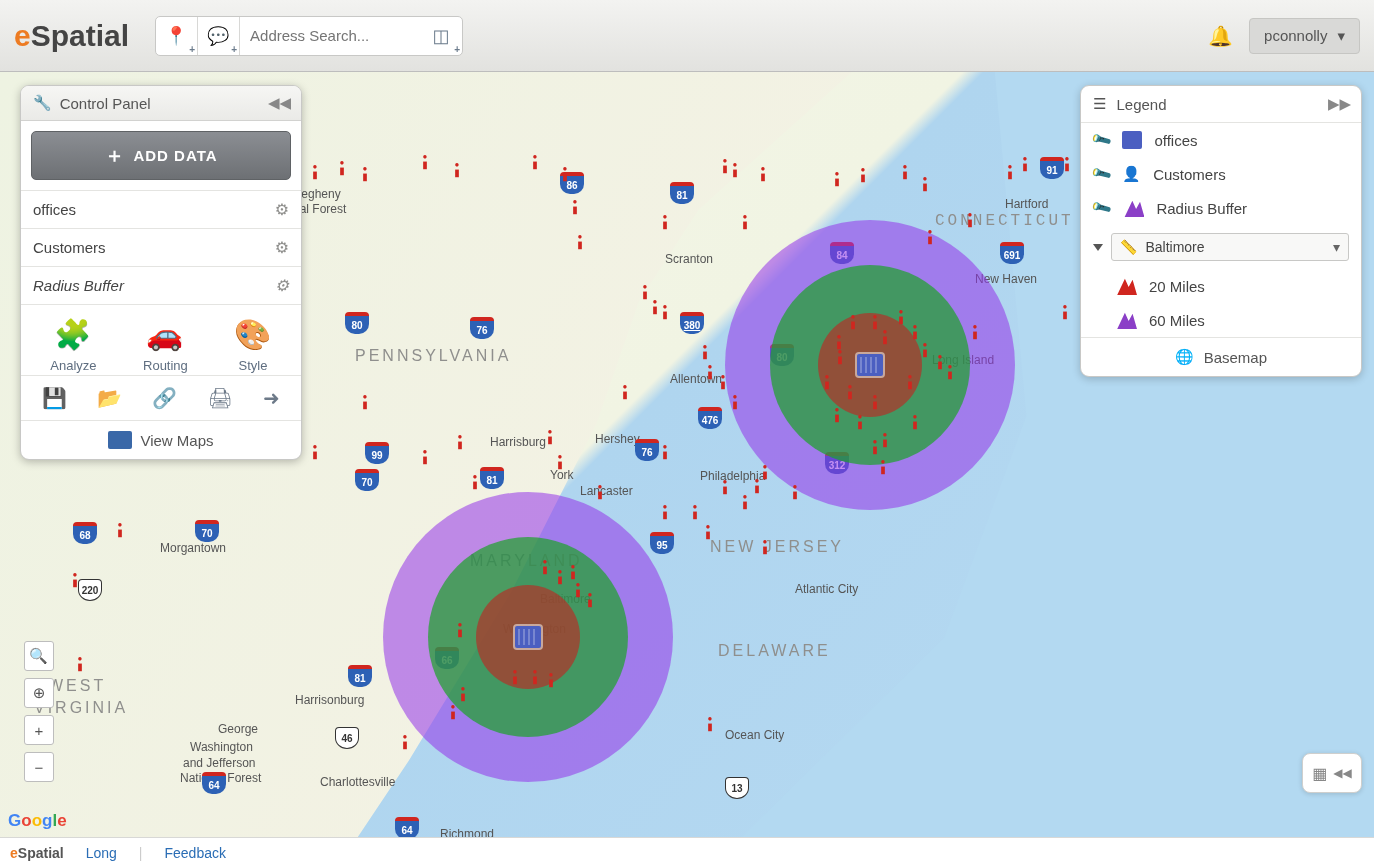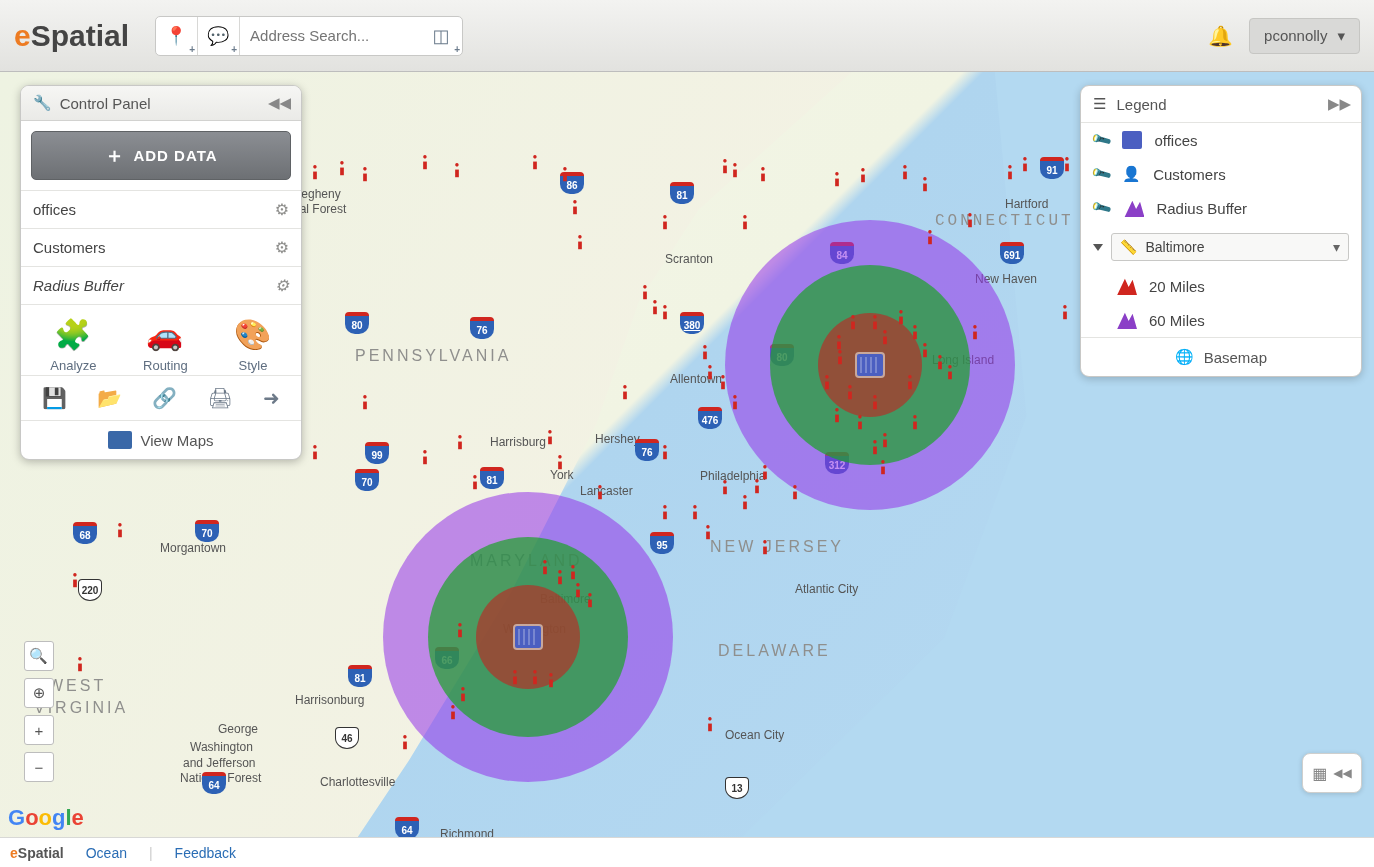--- a/index.html
+++ b/index.html
@@ -68,21 +68,21 @@
 .swatch { width:22px; height:18px; clip-path: polygon(10% 100%, 45% 10%, 62% 55%, 80% 15%, 100% 100%); }
 .sw-red { background:#d0261f; }
 .sw-green { background:#1fa328; }
 .sw-purple { background:#8b3fc7; }
 .sw-blue { background:#4b5fc1; width:20px; height:18px; clip-path:none; border-radius:2px;}
 .basemap-row { border-top:1px solid #e4e4e1; padding:10px; display:flex; justify-content:center; align-items:center; gap:10px; color:#555; font-size:15px; cursor:pointer; }
 
 
 .zoom-stack { position:absolute; left:24px; bottom:55px; display:flex; flex-direction:column; gap:7px; }
 .zoom-stack button { width:30px; height:30px; background:#fff; border:1px solid #bdbdbd; border-radius:3px; color:#555; font-size:15px; cursor:pointer; display:flex; align-items:center; justify-content:center;}
-.google-logo { position:absolute; left:8px; bottom:6px; font-size:22px; font-weight:600; font-family: "Product Sans", Arial, sans-serif; }
+.google-logo { position:absolute; left:8px; bottom:6px; font-size:17px; font-weight:600; font-family: "Product Sans", Arial, sans-serif; }
 .google-logo span:nth-child(1){color:#4285F4}.google-logo span:nth-child(2){color:#EA4335}.google-logo span:nth-child(3){color:#FBBC05}.google-logo span:nth-child(4){color:#4285F4}.google-logo span:nth-child(5){color:#34A853}.google-logo span:nth-child(6){color:#EA4335}
 .map-attrib { position:absolute; right:4px; bottom:2px; background:rgba(255,255,255,0.75); font-size:11px; color:#444; padding:2px 4px; display:flex; align-items:center; gap:10px; }
 .grid-btn { position:absolute; right:12px; bottom:44px; width:60px; height:40px; background:#fff; border:1px solid #cfcfcd; border-radius:8px; display:flex; align-items:center; justify-content:center; gap:6px; color:#888; font-size:16px; box-shadow:0 1px 5px rgba(0,0,0,0.15); cursor:pointer;}
 
 
 .footer { position:absolute; left:0; right:0; bottom:0; height:30px; background:#fff; border-top:1px solid #d8d8d6; display:flex; align-items:center; padding:0 10px; gap:22px; font-size:14px; }
 .footer .flogo { font-weight:700; color:#555; }
 .footer .flogo .e { color:#ed7b22; }
 .footer a { color:#2a6db5; text-decoration:none; cursor:pointer; }
 .footer .divider { color:#ccc; }
@@ -384,16 +384,16 @@
     <span>60 Miles</span>
   </div>
   <div class="basemap-row">
     <span>🌐</span>
     <span>Basemap</span>
   </div>
 </div>
 
 <div class="footer">
   <span class="flogo"><span class="e">e</span>Spatial</span>
-  <a>Ocean</a>
+  <a>Long</a>
   <span class="divider">|</span>
   <a>Feedback</a>
 </div>
 
 </body></html>

